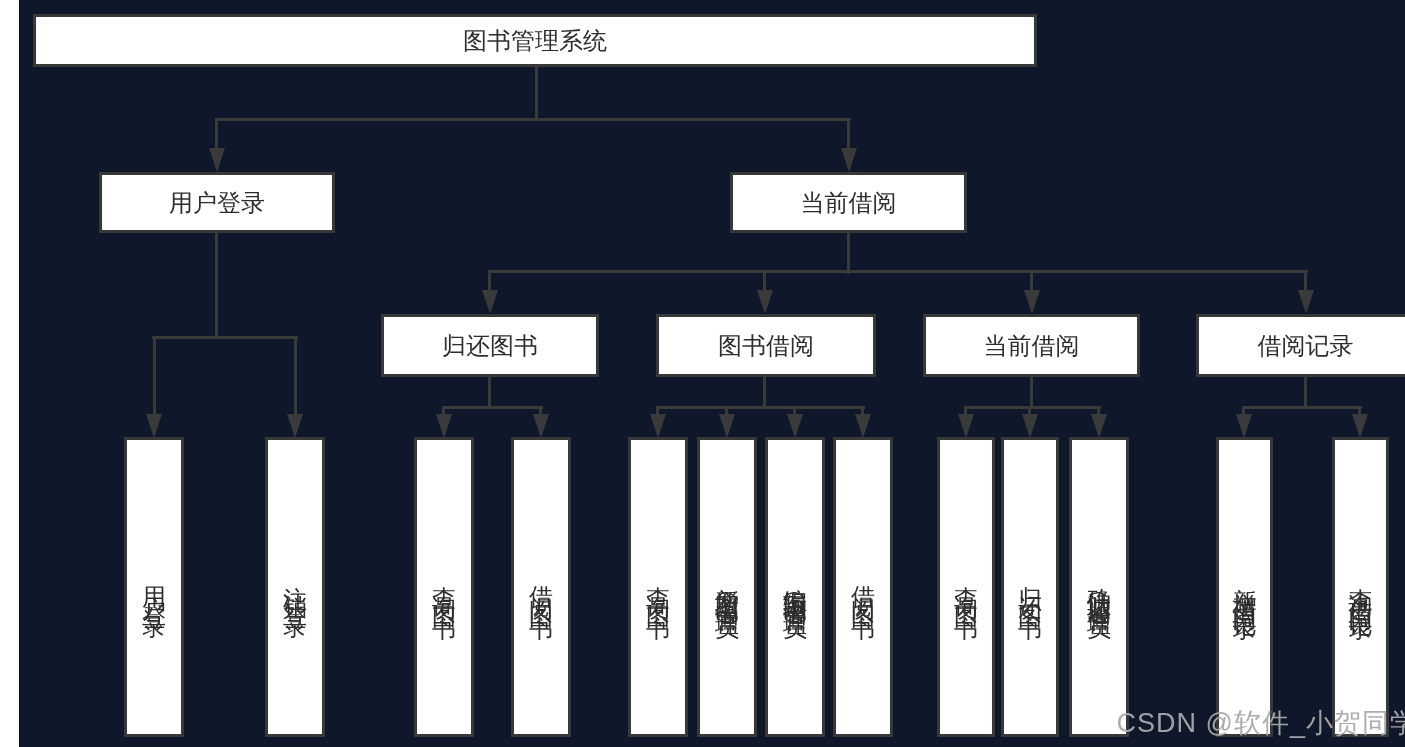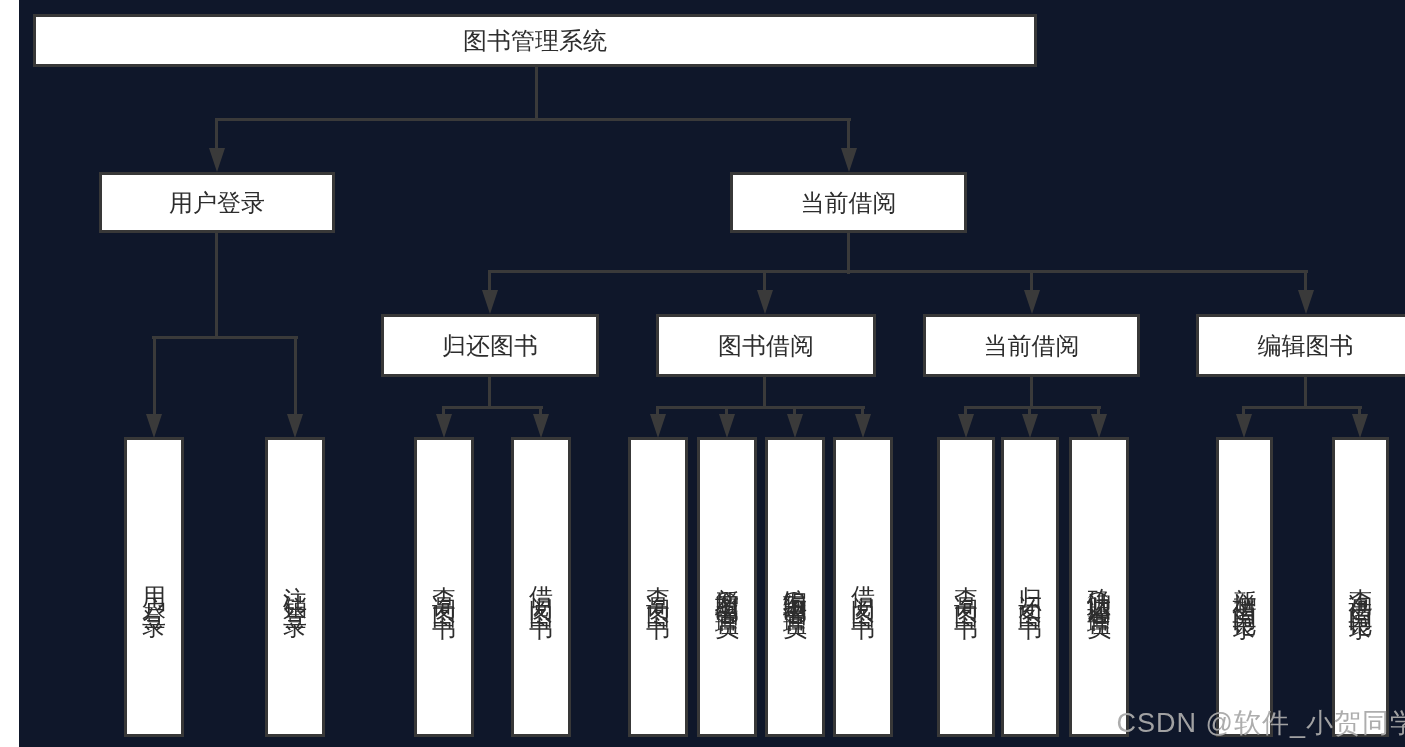--- a/index.html
+++ b/index.html
@@ -73,21 +73,21 @@
   <div class="box" style="left:362px;top:314px;width:218px;height:63px;">
     <span>归还图书</span>
   </div>
   <div class="box" style="left:637px;top:314px;width:220px;height:63px;">
     <span>图书借阅</span>
   </div>
   <div class="box" style="left:904px;top:314px;width:217px;height:63px;">
     <span>当前借阅</span>
   </div>
   <div class="box" style="left:1177px;top:314px;width:219px;height:63px;">
-    <span>编辑图书</span>
+    <span>借阅记录</span>
   </div>
 
   <div class="vline" style="left:469px;top:377px;height:32px;"></div>
   <div class="hline" style="left:423px;top:406px;width:101px;"></div>
   <div class="vline" style="left:423px;top:407px;height:10px;"></div>
   <div class="arrow" style="left:417px;top:414px;"></div>
   <div class="vline" style="left:520px;top:407px;height:10px;"></div>
   <div class="arrow" style="left:514px;top:414px;"></div>
 
   <div class="vline" style="left:744px;top:377px;height:32px;"></div>

